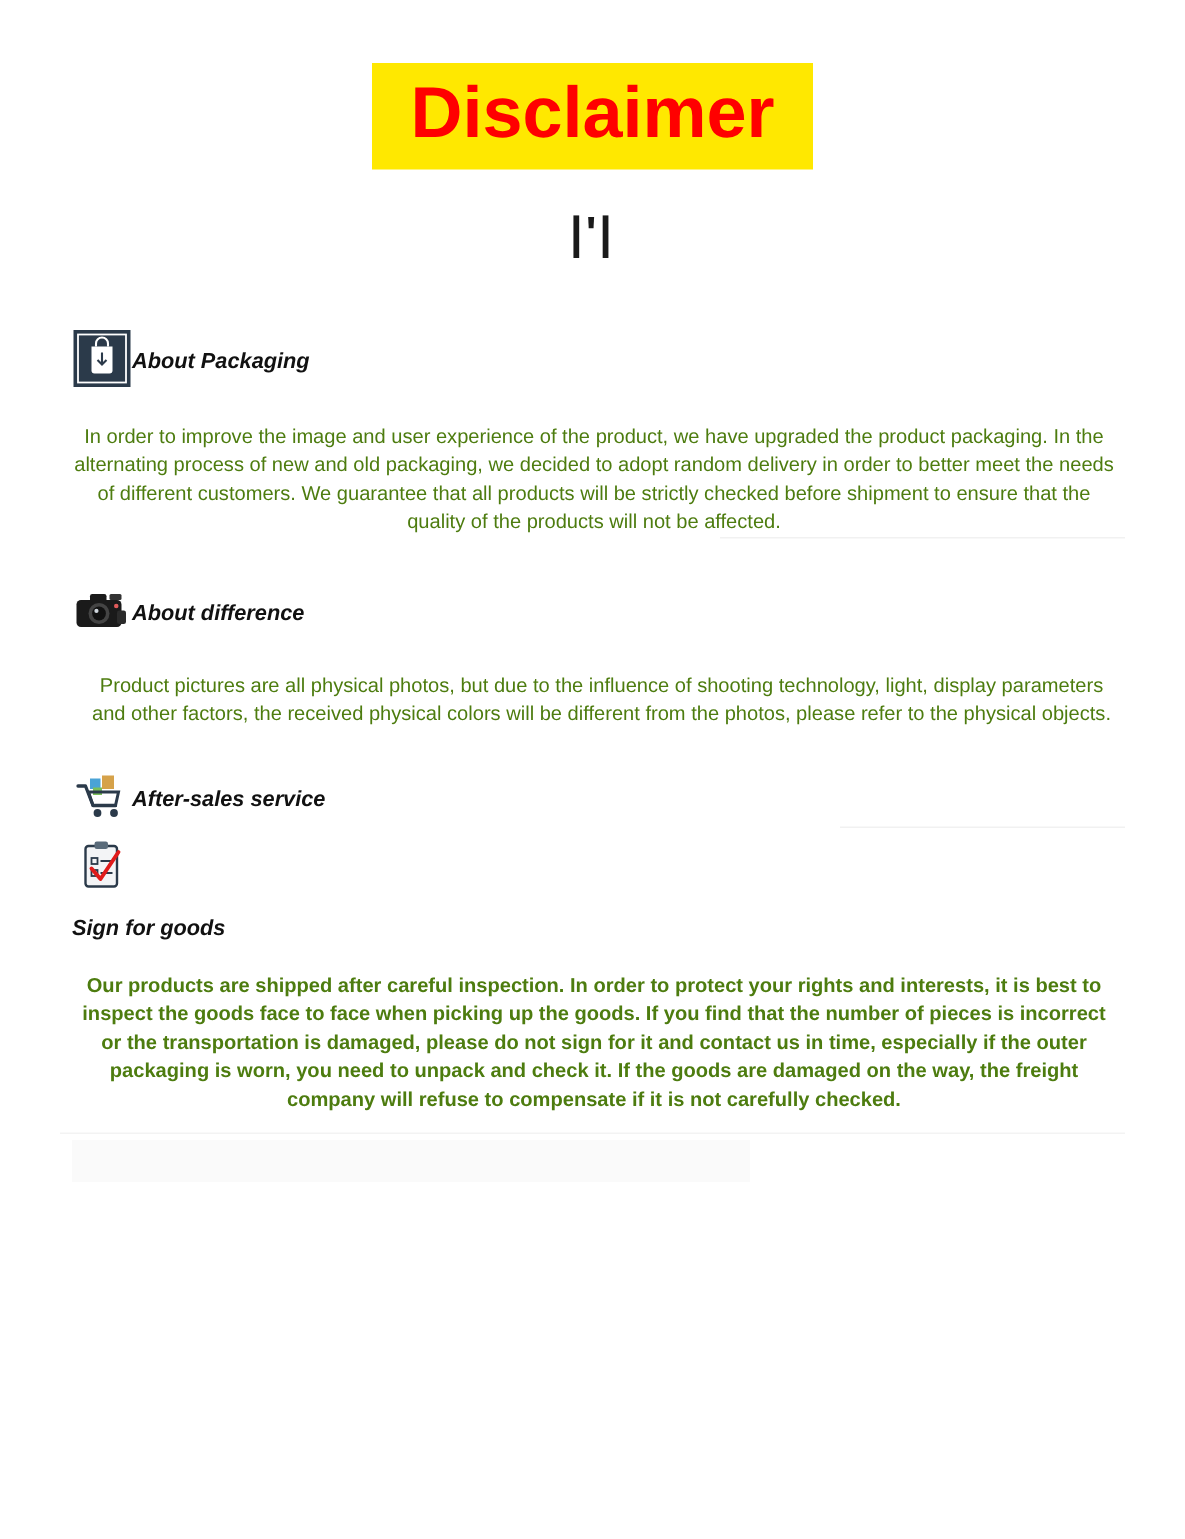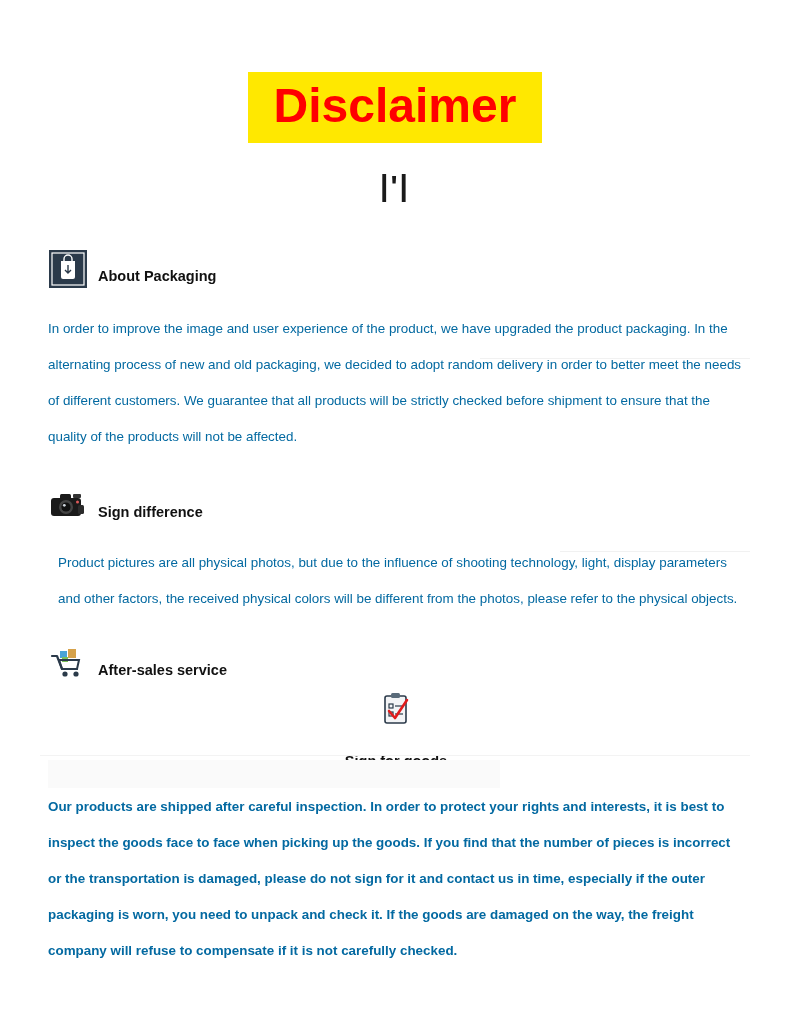--- a/index.html
+++ b/index.html
@@ -18,21 +18,21 @@
     width: 790px;
     min-height: 1026px;
     position: relative;
     box-sizing: border-box;
     padding: 0;
   }
 
   
   .title-wrap {
     text-align: center;
-    padding-top: 72px;
+    padding-top: 42px;
   }
   .title-banner {
     display: inline-block;
     background: #ffe800;
     color: #ff0000;
     font-size: 48px;
     font-weight: bold;
     line-height: 1.05;
     padding: 9px 26px 12px 26px;
     letter-spacing: 0px;
@@ -58,42 +58,42 @@
   
   .sections {
     padding: 0 46px 0 48px;
     margin-top: 38px;
   }
   .section {
     margin-bottom: 6px;
   }
   .section-head {
     display: flex;
-    align-items: center;
-    gap: 10px;
+    align-items: flex-start;
     margin-bottom: 14px;
+    font-style: italic;
   }
   .section-icon {
     width: 40px;
     height: 40px;
     flex: 0 0 40px;
     display: block;
   }
   .section-title {
     font-size: 14.5px;
     font-weight: bold;
     color: #111;
     line-height: 1.2;
     padding-top: 14px;
   }
   .section-body {
     font-size: 13.4px;
-    line-height: 36px;
-    color: #0369a1;
-    text-align: left;
+    line-height: 19px;
+    color: #4d7c0f;
+    text-align: center;
     margin: 0 0 26px 0;
   }
   .sec-packaging .section-body { margin-bottom: 30px; }
   .sec-color .section-body { margin-bottom: 26px; margin-left: 10px; }
   .sec-after .section-body { margin-bottom: 110px; }
   .sec-sign .section-body { margin-bottom: 30px; font-weight: bold; }
 
   .sec-packaging .section-head { margin-bottom: 22px; }
   .sec-color .section-head { margin-bottom: 20px; }
   .sec-after .section-head { margin-bottom: 4px; }
@@ -149,21 +149,21 @@
         <svg class="section-icon" viewBox="0 0 40 40">
           <rect x="3" y="13" width="30" height="18" rx="3" fill="#1a1a1a"></rect>
           <rect x="12" y="9" width="11" height="5" rx="1.5" fill="#1a1a1a"></rect>
           <rect x="25" y="9" width="8" height="4" rx="1" fill="#333"></rect>
           <circle cx="18" cy="22" r="7" fill="#444"></circle>
           <circle cx="18" cy="22" r="4.6" fill="#111"></circle>
           <circle cx="16.3" cy="20.3" r="1.4" fill="#cfd6dd"></circle>
           <circle cx="29.5" cy="17" r="1.5" fill="#e05a5a"></circle>
           <rect x="30" y="20" width="6" height="9" rx="1.5" fill="#2b2b2b"></rect>
         </svg>
-        <div class="section-title">Sign difference</div>
+        <div class="section-title">About difference</div>
       </div>
       <p class="section-body">Product pictures are all physical photos, but due to the influence of shooting technology, light, display parameters and other factors, the received physical colors will be different from the photos, please refer to the physical objects.</p>
     </div>
 
     <div class="section sec-after">
       <div class="section-head">
         <svg class="section-icon" viewBox="0 0 40 40">
           <rect x="12" y="8" width="7" height="7" fill="#4aa3d6"></rect>
           <rect x="20" y="6" width="8" height="9" fill="#d6a24a"></rect>
           <rect x="14" y="14" width="6" height="5" fill="#7bbf5a"></rect>

